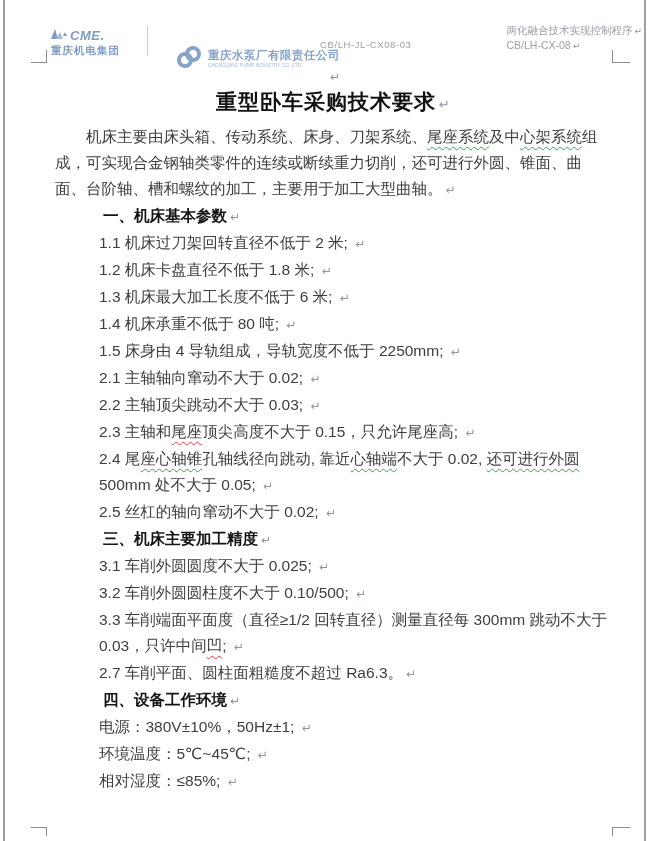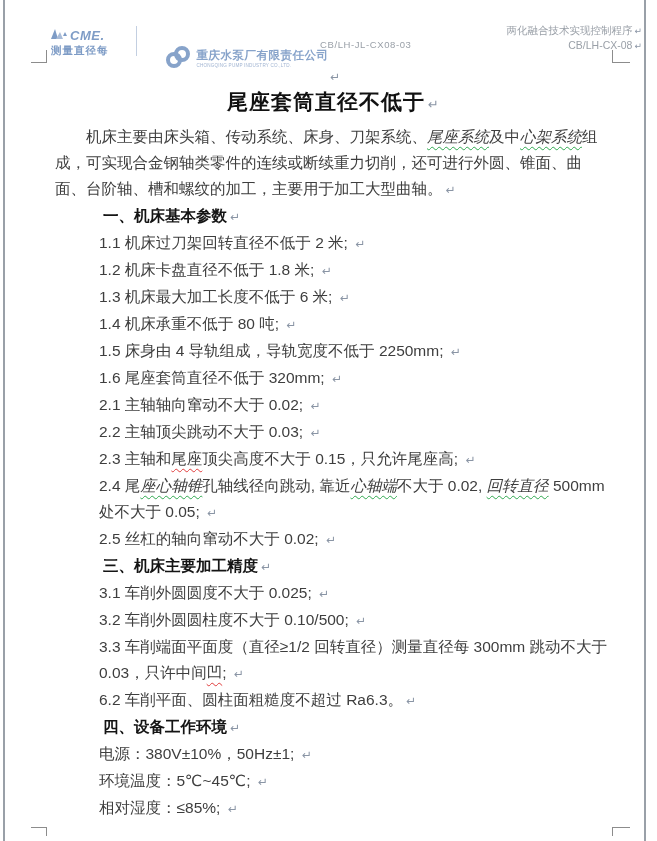--- a/index.html
+++ b/index.html
@@ -29,33 +29,33 @@
   .cme-top { display:flex; align-items:flex-end; gap:3px; }
   .cme-word { color:#7e9cc6; font-weight:bold; font-style:italic; font-size:13px; letter-spacing:0.5px; }
   .cme-sub  { color:#7e9cc6; font-weight:bold; font-size:10.5px; margin-top:3px; letter-spacing:1px; }
   .logo-div { width:1px; height:30px; background:#c3cfe1; }
   .pump-block { display:flex; align-items:center; gap:5px;margin-top:20px; }
   .pump-texts { display:flex; flex-direction:column; line-height:1; }
   .pump-cn { color:#87a3ca; font-weight:bold; font-size:11.5px; letter-spacing:0.5px; }
   .pump-en { color:#a2b5d2; font-size:4.6px; margin-top:2.5px; letter-spacing:0.2px; }
 
   .hdr-center { position:absolute; left:320px; top:39px; font-size:9.5px; color:#9aa0a8; letter-spacing:0.6px; }
-  .hdr-right  { position:absolute; right:15px; top:23px; text-align:right; font-size:10.5px; color:#9aa0a8; line-height:14px; }
+  .hdr-right  { position:absolute; right:15px; top:23px; text-align:left; font-size:10.5px; color:#9aa0a8; line-height:14px; }
 
   
   .content { position:absolute; left:55px; right:45px; top:66px; color:#3e3e3e; }
   .empty-line { text-align:center; height:20px; line-height:20px; }
   .title-line { text-align:center; font-size:21px; font-weight:bold; color:#111; line-height:32px; height:34px; letter-spacing:1px; margin-bottom:4px; }
   .doc-body { font-size:15.5px; }
   .para { line-height:26px; margin:0; }
   .para.intro { text-indent:31px; }
   .para.item { margin-left:44px; }
   .para.heading { margin-left:48px; font-weight:bold; color:#141414; }
 
-  .sq-green { text-decoration-line:underline; text-decoration-style:wavy; text-decoration-color:#2fa84f; text-decoration-thickness:1px; text-underline-offset:4px;font-style:italic; }
+  .sq-green { text-decoration-line:underline; text-decoration-style:wavy; text-decoration-color:#2fa84f; text-decoration-thickness:1px; text-underline-offset:4px; }
   .sq-red   { text-decoration-line:underline; text-decoration-style:wavy; text-decoration-color:#e03c3c; text-decoration-thickness:1px; text-underline-offset:4px;text-align:right; }
 
   .pilcrow { color:#8a95a5; font-size:12px; margin-left:3px; font-style:normal; font-weight:normal; }
   .pilcrow.tiny { font-size:9px; margin-left:2px; }
   .title-pil { font-size:13px; }
 </style>
 </head>
 <body>
 
 <div class="page">
@@ -73,21 +73,21 @@
       <div class="cme-top">
         <span>
           <svg width="16" height="12" viewBox="0 0 16 12">
             <polygon points="0,12 4,2 7,12" fill="#7e9cc6"></polygon>
             <polygon points="5,12 9,5 12,12" fill="#a9bcd8"></polygon>
             <polygon points="12,9 14,5 16,9" fill="#7e9cc6"></polygon>
           </svg>
         </span>
         <span class="cme-word">CME.</span>
       </div>
-      <span class="cme-sub">测量直径每</span>
+      <span class="cme-sub">重庆机电集团</span>
     </div>
     <div class="logo-div"></div>
     <div class="pump-block">
       <span>
         <svg width="28" height="22" viewBox="0 0 28 22">
           <g fill="none" stroke="#87a3ca" stroke-width="4">
             <circle cx="10" cy="14" r="6"></circle>
             <circle cx="18" cy="8" r="6"></circle>
           </g>
         </svg>
@@ -104,41 +104,40 @@
   <div class="hdr-right">
     <div><span>两化融合技术实现控制程序</span><span class="pilcrow tiny">↵</span></div>
     <div><span>CB/LH-CX-08</span><span class="pilcrow tiny">↵</span></div>
   </div>
 
   <div class="content">
     <div class="empty-line">
       <span class="pilcrow">↵</span>
     </div>
     <div class="title-line">
-      <span>尾座套筒直径不低于</span><span class="pilcrow title-pil">↵</span>
+      <span>重型卧车采购技术要求</span><span class="pilcrow title-pil">↵</span>
     </div>
     <div class="doc-body">
         <div class="para intro"><span>机床主要由床头箱、传动系统、床身、刀架系统、</span><span class="sq-green">尾座系统</span><span>及中</span><span class="sq-green">心架系统</span><span>组成，可实现合金钢轴类零件的连续或断续重力切削，还可进行外圆、锥面、曲面、台阶轴、槽和螺纹的加工，主要用于加工大型曲轴。</span><span class="pilcrow">↵</span></div>
         <div class="para heading"><span>一、机床基本参数</span><span class="pilcrow">↵</span></div>
         <div class="para item"><span>1.1 机床过刀架回转直径不低于 2 米; </span><span class="pilcrow">↵</span></div>
         <div class="para item"><span>1.2 机床卡盘直径不低于 1.8 米; </span><span class="pilcrow">↵</span></div>
         <div class="para item"><span>1.3 机床最大加工长度不低于 6 米; </span><span class="pilcrow">↵</span></div>
         <div class="para item"><span>1.4 机床承重不低于 80 吨; </span><span class="pilcrow">↵</span></div>
         <div class="para item"><span>1.5 床身由 4 导轨组成，导轨宽度不低于 2250mm; </span><span class="pilcrow">↵</span></div>
-        <div class="para item"><span>1.6 尾座套筒直径不低于 320mm; </span><span class="pilcrow">↵</span></div>
         <div class="para item"><span>2.1 主轴轴向窜动不大于 0.02; </span><span class="pilcrow">↵</span></div>
         <div class="para item"><span>2.2 主轴顶尖跳动不大于 0.03; </span><span class="pilcrow">↵</span></div>
         <div class="para item"><span>2.3 主轴和</span><span class="sq-red">尾座</span><span>顶尖高度不大于 0.15，只允许尾座高; </span><span class="pilcrow">↵</span></div>
-        <div class="para item"><span>2.4 尾</span><span class="sq-green">座心轴锥</span><span>孔轴线径向跳动, 靠近</span><span class="sq-green">心轴端</span><span>不大于 0.02, </span><span class="sq-green">回转直径</span><span> 500mm 处不大于 0.05; </span><span class="pilcrow">↵</span></div>
+        <div class="para item"><span>2.4 尾</span><span class="sq-green">座心轴锥</span><span>孔轴线径向跳动, 靠近</span><span class="sq-green">心轴端</span><span>不大于 0.02, </span><span class="sq-green">还可进行外圆</span><span> 500mm 处不大于 0.05; </span><span class="pilcrow">↵</span></div>
         <div class="para item"><span>2.5 丝杠的轴向窜动不大于 0.02; </span><span class="pilcrow">↵</span></div>
         <div class="para heading"><span>三、机床主要加工精度</span><span class="pilcrow">↵</span></div>
         <div class="para item"><span>3.1 车削外圆圆度不大于 0.025; </span><span class="pilcrow">↵</span></div>
         <div class="para item"><span>3.2 车削外圆圆柱度不大于 0.10/500; </span><span class="pilcrow">↵</span></div>
         <div class="para item"><span>3.3 车削端面平面度（直径≥1/2 回转直径）测量直径每 300mm 跳动不大于 0.03，只许中间</span><span class="sq-red">凹</span><span>; </span><span class="pilcrow">↵</span></div>
-        <div class="para item"><span>6.2 车削平面、圆柱面粗糙度不超过 Ra6.3。</span><span class="pilcrow">↵</span></div>
+        <div class="para item"><span>2.7 车削平面、圆柱面粗糙度不超过 Ra6.3。</span><span class="pilcrow">↵</span></div>
         <div class="para heading"><span>四、设备工作环境</span><span class="pilcrow">↵</span></div>
         <div class="para item"><span>电源：380V±10%，50Hz±1; </span><span class="pilcrow">↵</span></div>
         <div class="para item"><span>环境温度：5℃~45℃; </span><span class="pilcrow">↵</span></div>
         <div class="para item"><span>相对湿度：≤85%; </span><span class="pilcrow">↵</span></div>
       </div>
   </div>
 
 </div>
 
 </body></html>

